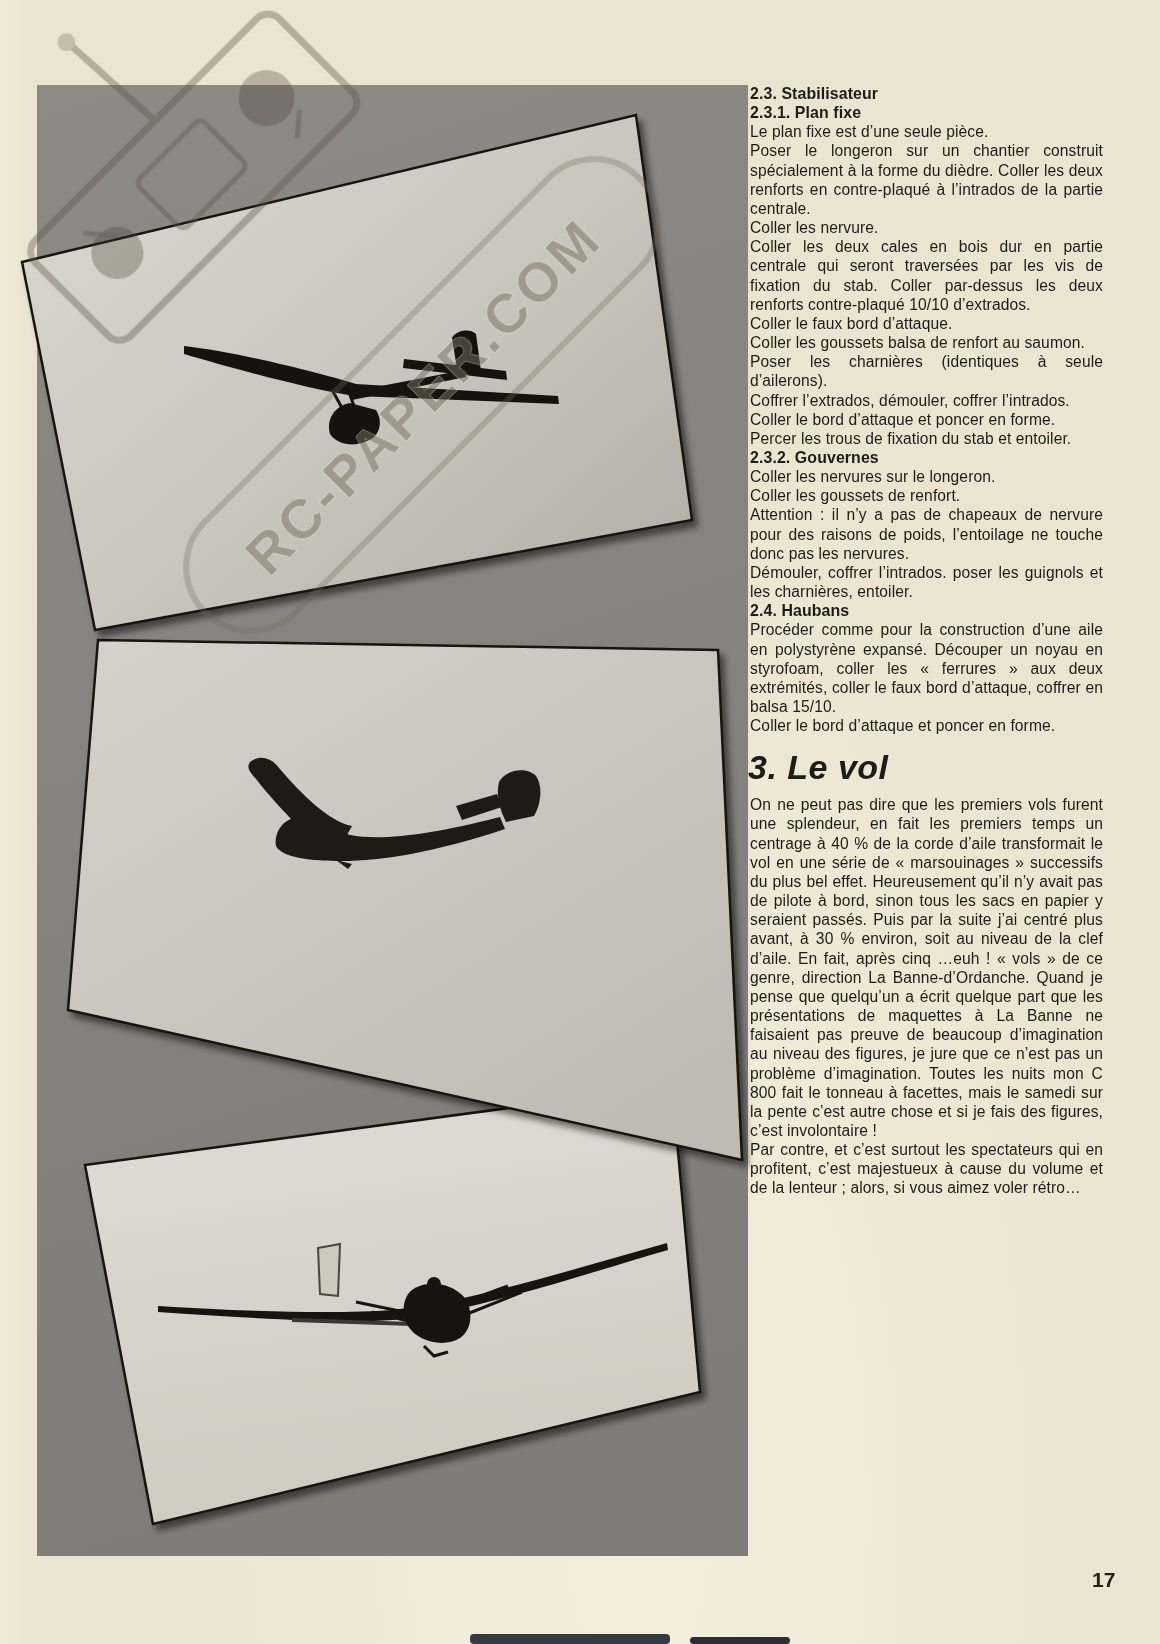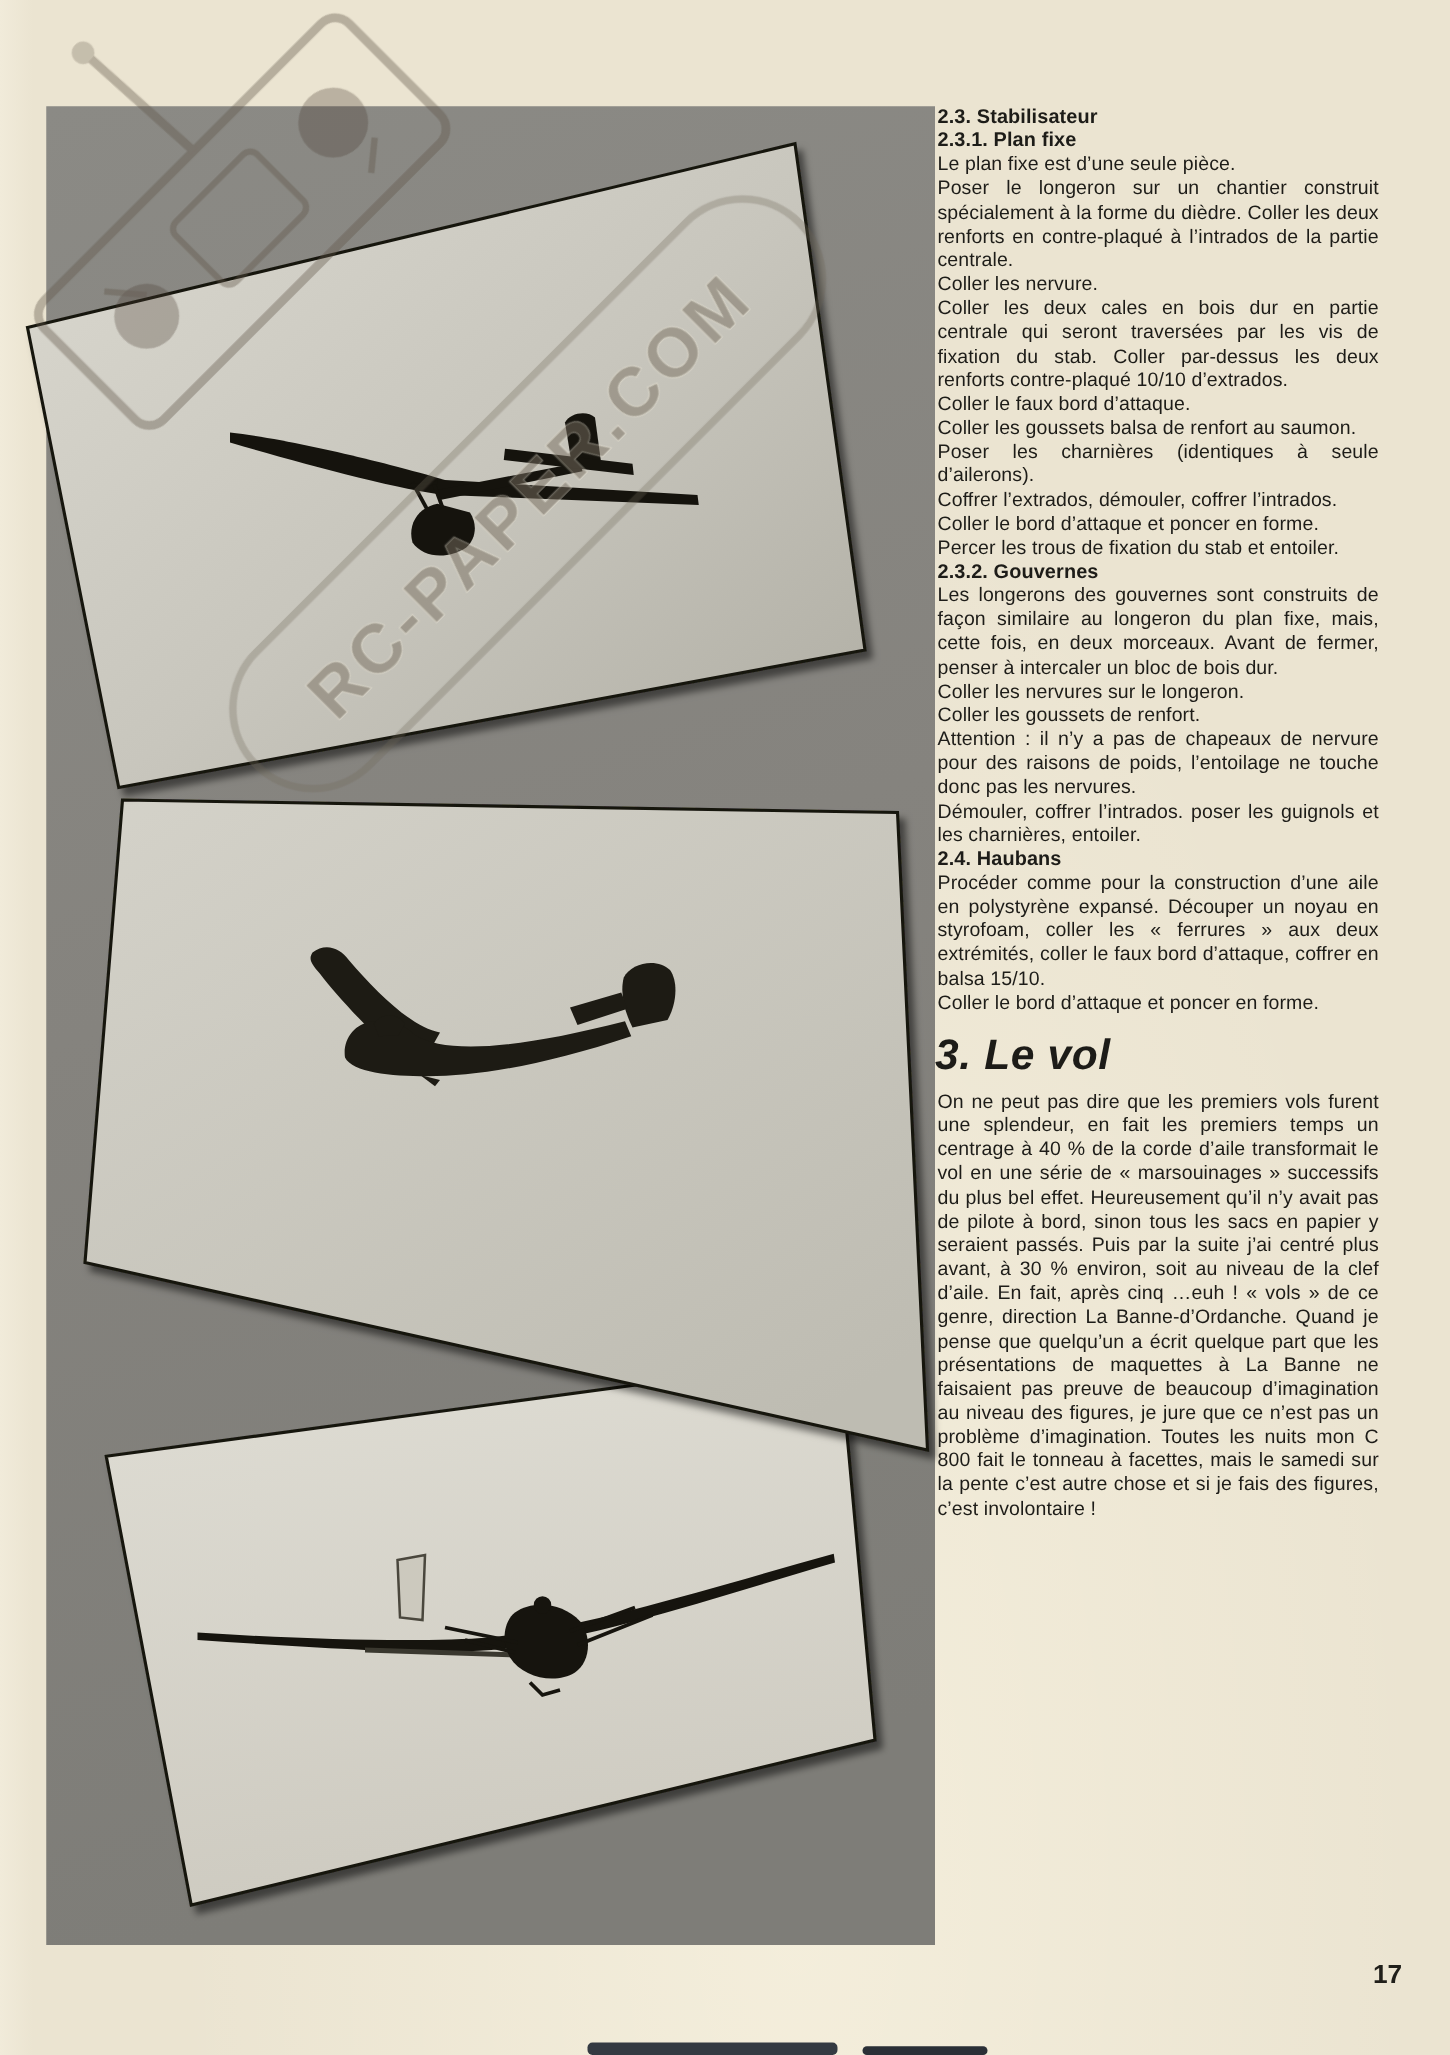--- a/index.html
+++ b/index.html
@@ -29,21 +29,21 @@
   .col h3{margin:0; font-size:15.9px; line-height:19.15px; font-weight:bold; text-align:left;}
   .col h2{
     margin:15px 0 11px -2px;
     font-size:34px; line-height:34px;
     font-style:italic; font-weight:bold;
     letter-spacing:.5px;
     text-align:left;
   }
   .pageno{
     position:absolute; left:1092px; top:1568px; width:36px;
-    font-size:21px; font-weight:bold; text-align:center; color:#201f1a;
+    font-size:21px; font-weight:bold; text-align:left; color:#201f1a;
   }
   .scan-mark{position:absolute;background:#343a42;border-radius:4px;}
 </style>
 </head>
 <body>
 
 <div class="page">
 
   <svg class="collage" viewBox="0 0 1160 1644" aria-hidden="true">
     <defs>
@@ -142,30 +142,30 @@
     <p>Poser le longeron sur un chantier construit spécialement à la forme du dièdre. Coller les deux renforts en contre-plaqué à l’intrados de la partie centrale.</p>
     <p>Coller les nervure.</p>
     <p>Coller les deux cales en bois dur en partie centrale qui seront traversées par les vis de fixation du stab. Coller par-dessus les deux renforts contre-plaqué 10/10 d’extrados.</p>
     <p>Coller le faux bord d’attaque.</p>
     <p>Coller les goussets balsa de renfort au saumon.</p>
     <p>Poser les charnières (identiques à seule d’ailerons).</p>
     <p>Coffrer l’extrados, démouler, coffrer l’intrados.</p>
     <p>Coller le bord d’attaque et poncer en forme.</p>
     <p>Percer les trous de fixation du stab et entoiler.</p>
     <h3>2.3.2. Gouvernes</h3>
-    <p>Les longerons des gouvernes sont construits de façon similaire au longeron du plan fixe, mais, cette fois, en deux morceaux. Avant de fermer, penser à intercaler un bloc de bois dur.</p>
     <p>Coller les nervures sur le longeron.</p>
     <p>Coller les goussets de renfort.</p>
     <p>Attention : il n’y a pas de chapeaux de nervure pour des raisons de poids, l’entoilage ne touche donc pas les nervures.</p>
     <p>Démouler, coffrer l’intrados. poser les guignols et les charnières, entoiler.</p>
     <h3>2.4. Haubans</h3>
     <p>Procéder comme pour la construction d’une aile en polystyrène expansé. Découper un noyau en styrofoam, coller les « ferrures » aux deux extrémités, coller le faux bord d’attaque, coffrer en balsa 15/10.</p>
     <p>Coller le bord d’attaque et poncer en forme.</p>
     <h2>3. Le vol</h2>
     <p>On ne peut pas dire que les premiers vols furent une splendeur, en fait les premiers temps un centrage à 40 % de la corde d’aile transformait le vol en une série de « marsouinages » successifs du plus bel effet. Heureusement qu’il n’y avait pas de pilote à bord, sinon tous les sacs en papier y seraient passés. Puis par la suite j’ai centré plus avant, à 30 % environ, soit au niveau de la clef d’aile. En fait, après cinq …euh ! « vols » de ce genre, direction La Banne-d’Ordanche. Quand je pense que quelqu’un a écrit quelque part que les présentations de maquettes à La Banne ne faisaient pas preuve de beaucoup d’imagination au niveau des figures, je jure que ce n’est pas un problème d’imagination. Toutes les nuits mon C 800 fait le tonneau à facettes, mais le samedi sur la pente c’est autre chose et si je fais des figures, c’est involontaire !</p>
+    <p>Par contre, et c’est surtout les spectateurs qui en profitent, c’est majestueux à cause du volume et de la lenteur ; alors, si vous aimez voler rétro…</p>
   </div>
 
   <div class="pageno">17</div>
 
   <div class="scan-mark" style="left:470px;top:1634px;width:200px;height:10px;"></div>
   <div class="scan-mark" style="left:690px;top:1637px;width:100px;height:7px;background:#2a2f36;"></div>
 
 </div>
 
 </body></html>

